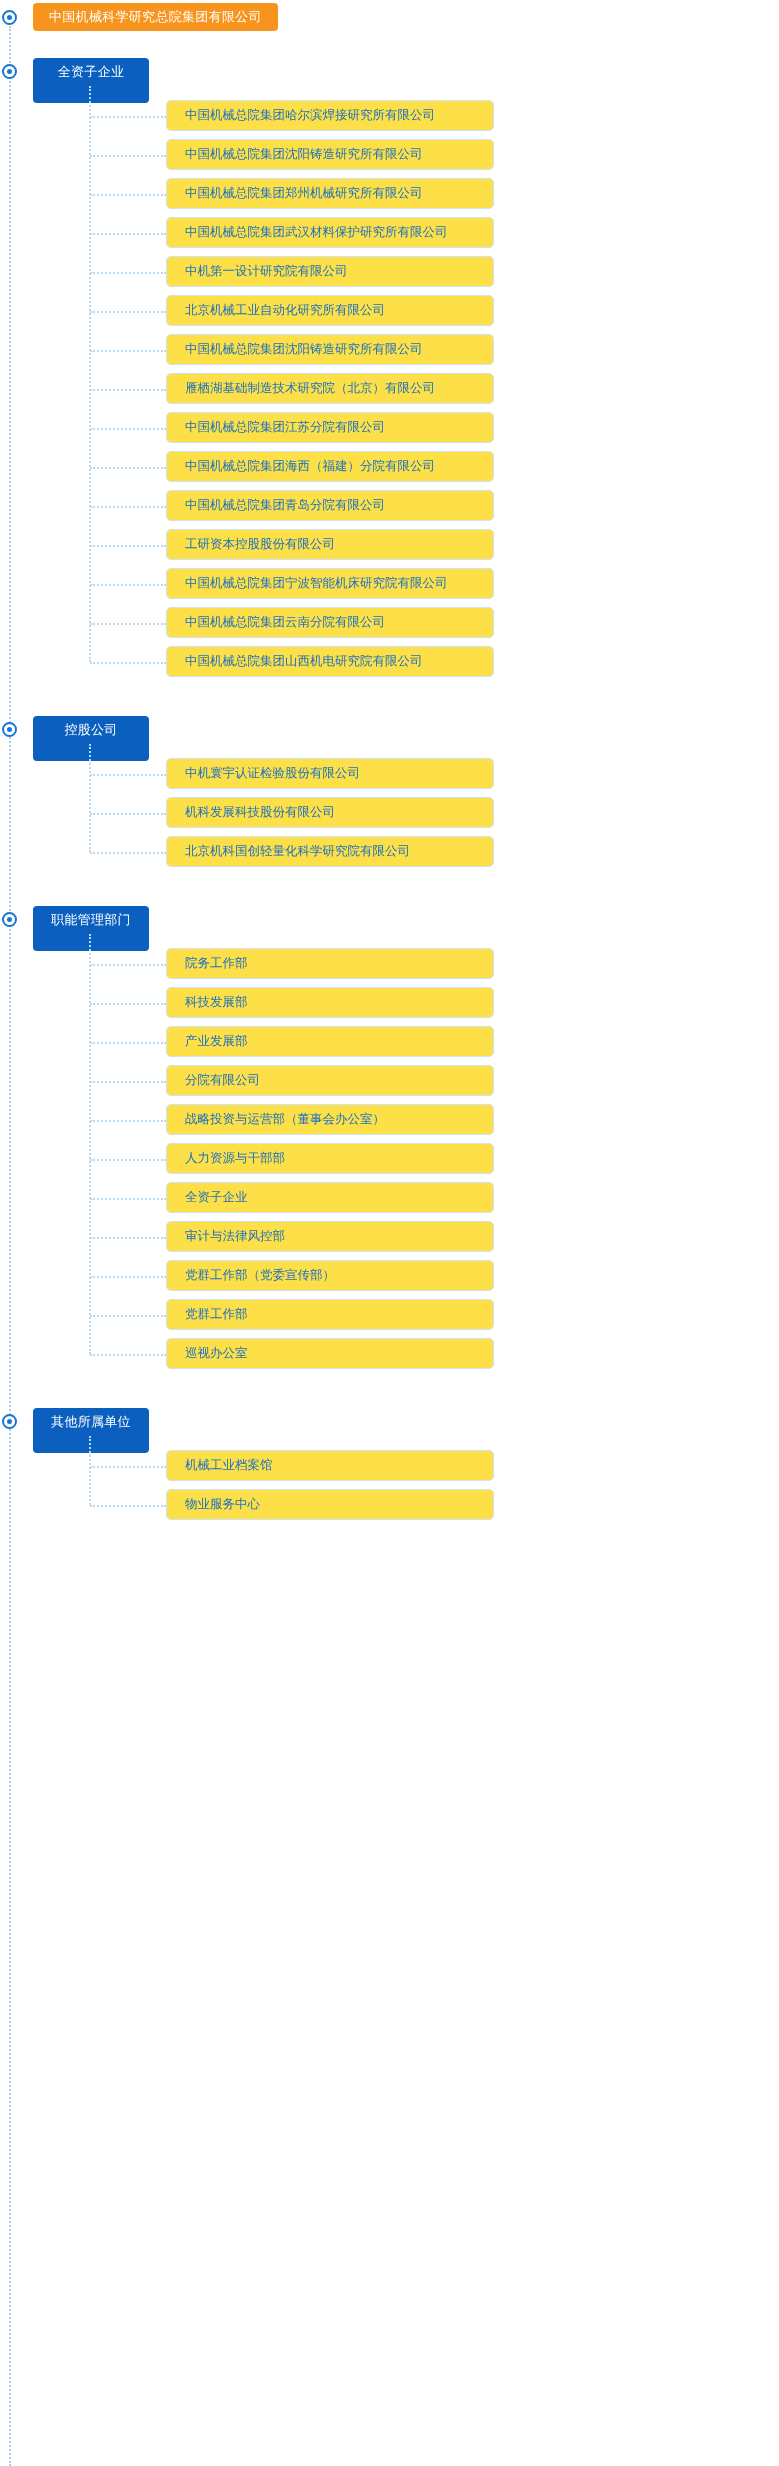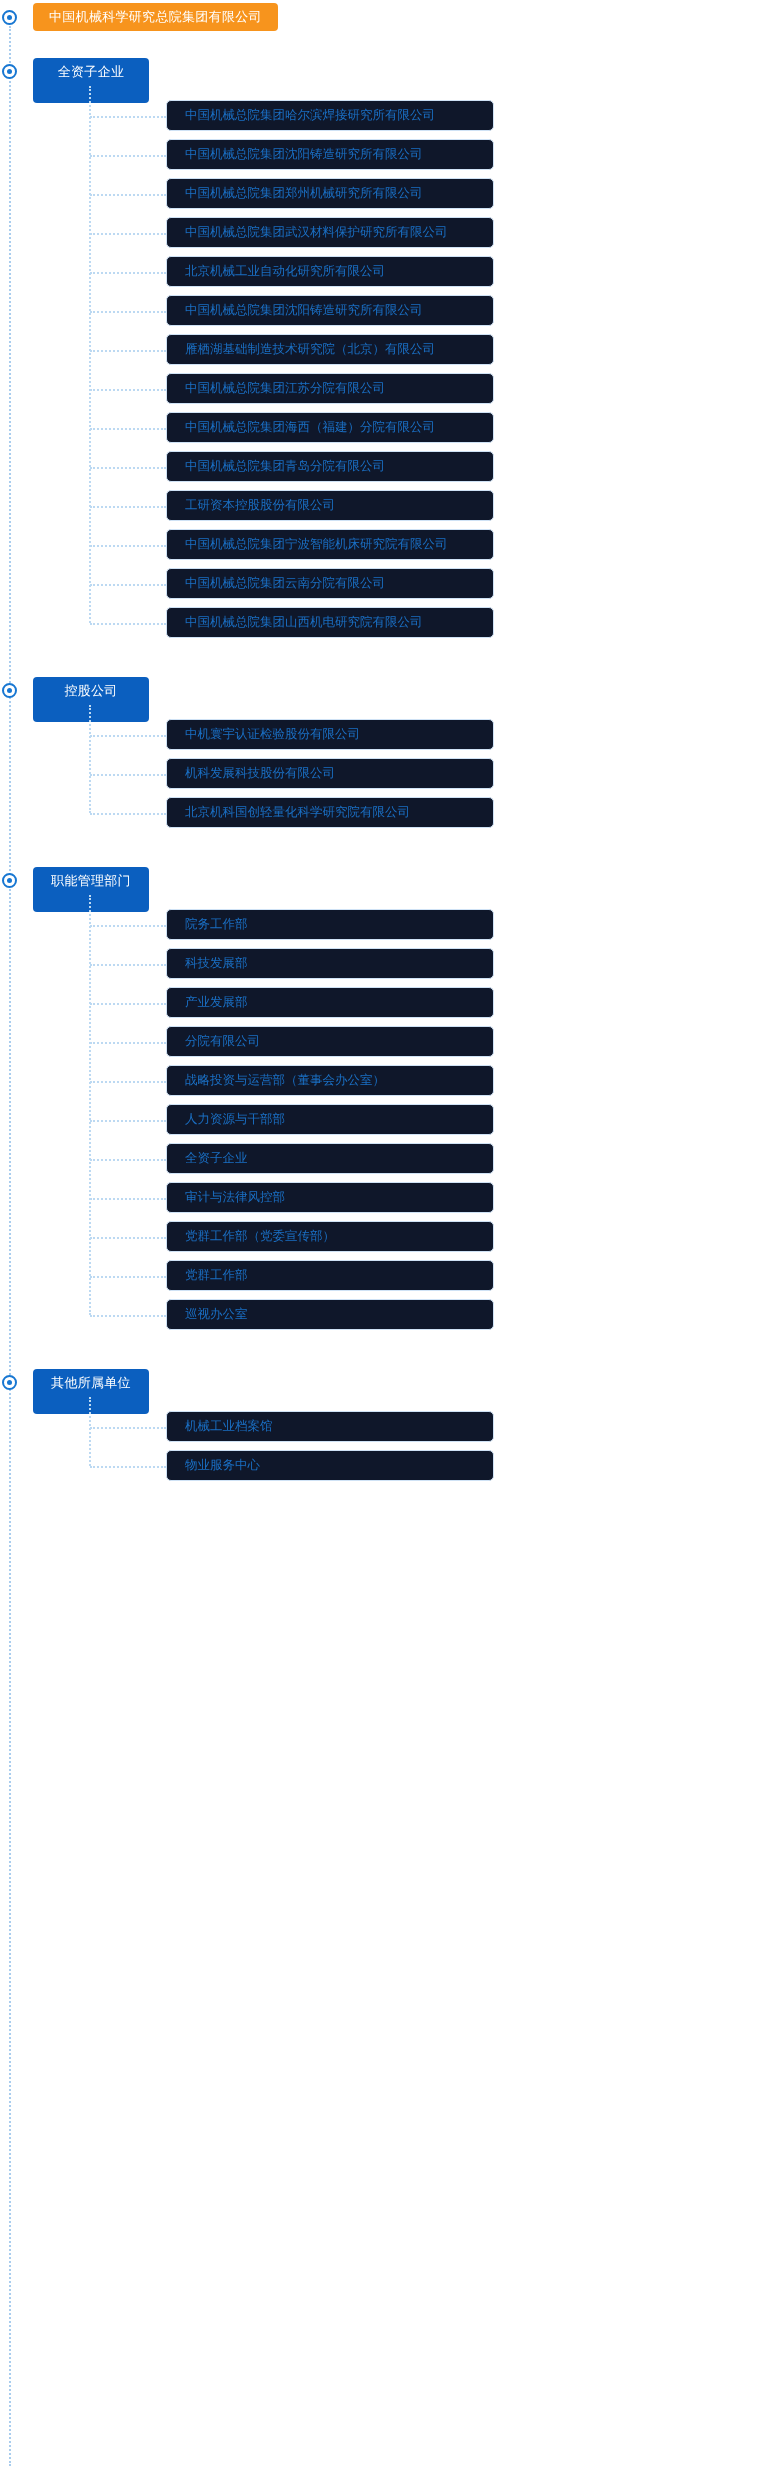--- a/index.html
+++ b/index.html
@@ -129,21 +129,21 @@
   }
   .item-box{
     position:absolute;
     left:166px;
     top:3px;
     width:328px;
     height:31px;
     box-sizing:border-box;
     border:1px solid #cfe2f5;
     border-radius:5px;
-    background:#0f172a;
+    background:#fde047;
     color:#1a6fc4;
     font-size:12.5px;
     line-height:29px;
     padding-left:18px;
     white-space:nowrap;
     overflow:hidden;
     text-overflow:ellipsis;
   }
   .gap-md{height:26px;}
 </style>
@@ -172,20 +172,23 @@
           <div class="item-row">
             <div class="item-box">中国机械总院集团沈阳铸造研究所有限公司</div>
           </div>
           <div class="item-row">
             <div class="item-box">中国机械总院集团郑州机械研究所有限公司</div>
           </div>
           <div class="item-row">
             <div class="item-box">中国机械总院集团武汉材料保护研究所有限公司</div>
           </div>
           <div class="item-row">
+            <div class="item-box">中机第一设计研究院有限公司</div>
+          </div>
+          <div class="item-row">
             <div class="item-box">北京机械工业自动化研究所有限公司</div>
           </div>
           <div class="item-row">
             <div class="item-box">中国机械总院集团沈阳铸造研究所有限公司</div>
           </div>
           <div class="item-row">
             <div class="item-box">雁栖湖基础制造技术研究院（北京）有限公司</div>
           </div>
           <div class="item-row">
             <div class="item-box">中国机械总院集团江苏分院有限公司</div>

